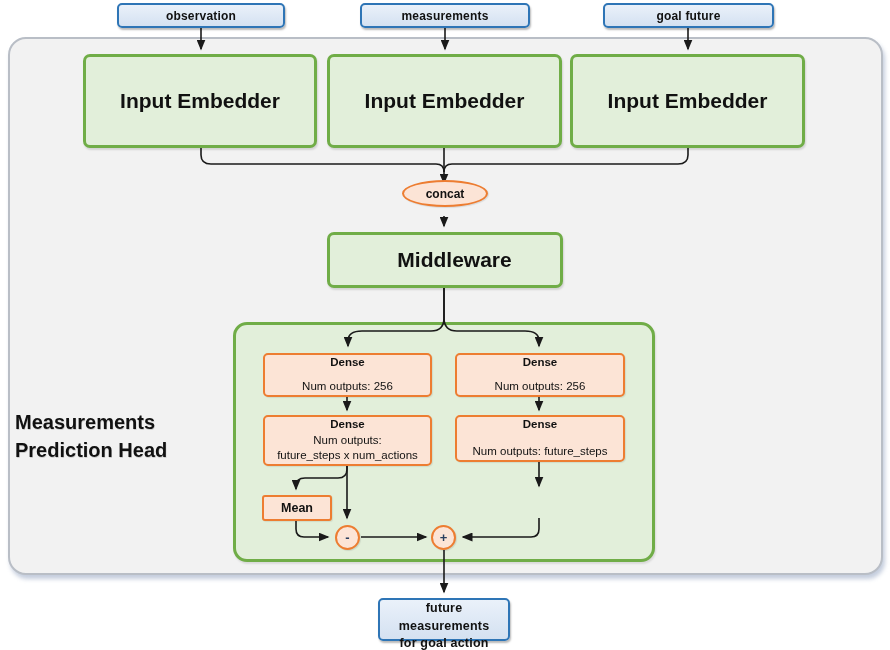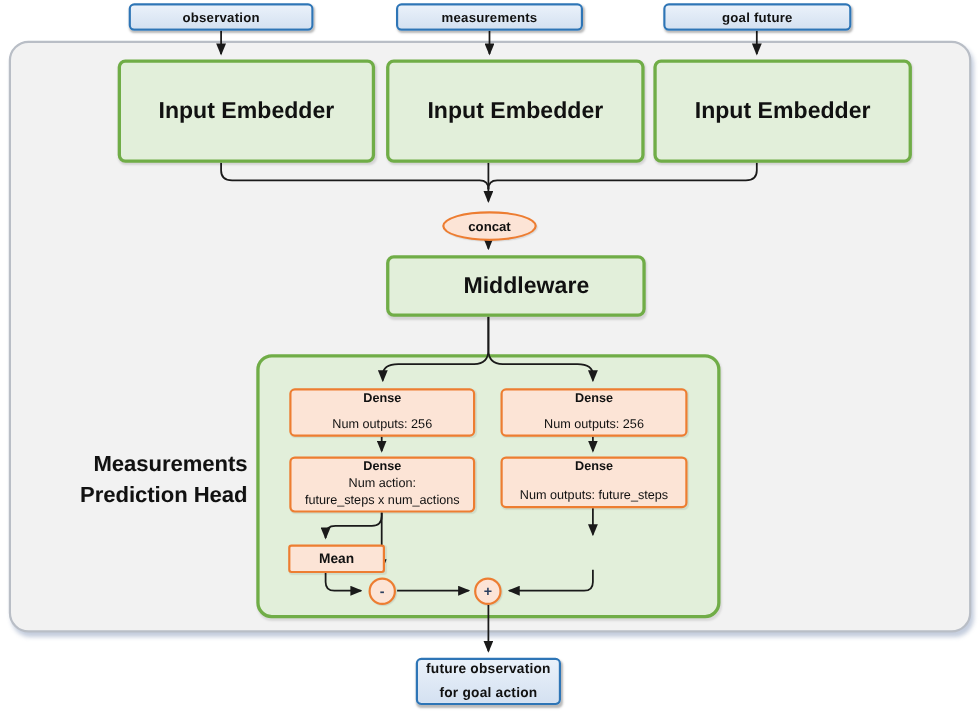--- a/index.html
+++ b/index.html
@@ -33,42 +33,41 @@
   .blue-box{
     background:linear-gradient(180deg,#eaf1fa 0%,#d4e1f1 100%);
     border:2.5px solid #2e75b6;border-radius:5px;
     font-weight:bold;font-size:12px;letter-spacing:.2px;
     box-shadow:1px 2px 2px rgba(0,0,0,0.28);
   }
   .green-box{
     background:#e2efda;border:3px solid #70ad47;border-radius:7px;
     font-weight:bold;font-size:21px;
     box-shadow:1px 2px 2px rgba(0,0,0,0.13);
-    margin-left:24px;
   }
   .orange-box{
     background:#fce4d6;border:2.5px solid #ed7d31;border-radius:5px;
     font-size:11.5px;line-height:1.35;
     box-shadow:1px 1px 1px rgba(0,0,0,0.08);
   }
   .orange-box .ttl{font-weight:bold;}
   .oval{
     background:#fce4d6;border:2.5px solid #ed7d31;border-radius:50%;
     font-weight:bold;font-size:12px;
     box-shadow:1px 1px 1px rgba(0,0,0,0.10);
   }
   .op-circle{
     background:#fce4d6;border:2.5px solid #ed7d31;border-radius:50%;
     font-weight:bold;font-size:13px;color:#2a3f5f;line-height:1;
     box-shadow:1px 1px 1px rgba(0,0,0,0.10);
   }
   .small-orange{font-weight:bold;font-size:12.5px;}
   .head-title{
     left:15px;top:408px;width:210px;z-index:3;
-    font-weight:bold;font-size:20px;line-height:1.4;text-align:right;
+    font-weight:bold;font-size:20px;line-height:1.4;text-align:left;
     text-shadow:0.5px 0.5px 0 rgba(0,0,0,0.15);
   }
   .col{display:flex;flex-direction:column;align-items:center;justify-content:space-between;}
 </style>
 </head>
 <body>
 
 <div class="canvas">
 
   <div class="abs panel"></div>
@@ -111,45 +110,45 @@
   </svg>
 
   <div class="abs node blue-box" style="left:117px;top:3px;width:168px;height:25px;">observation</div>
   <div class="abs node blue-box" style="left:360px;top:3px;width:170px;height:25px;">measurements</div>
   <div class="abs node blue-box" style="left:603px;top:3px;width:171px;height:25px;">goal future</div>
 
   <div class="abs node green-box" style="left:83px;top:54px;width:234px;height:94px;">Input Embedder</div>
   <div class="abs node green-box" style="left:327px;top:54px;width:235px;height:94px;">Input Embedder</div>
   <div class="abs node green-box" style="left:570px;top:54px;width:235px;height:94px;">Input Embedder</div>
 
-  <div class="abs node oval" style="left:402px;top:192px;width:86px;height:27px;">concat</div>
+  <div class="abs node oval" style="left:402px;top:180px;width:86px;height:27px;">concat</div>
 
   <div class="abs node green-box" style="left:327px;top:232px;width:236px;height:56px;padding-left:19px;">Middleware</div>
 
   <div class="abs node orange-box col" style="left:263px;top:353px;width:169px;height:44px;">
     <span class="ttl">Dense</span>
     <span>Num outputs: 256</span>
   </div>
   <div class="abs node orange-box col" style="left:455px;top:353px;width:170px;height:44px;">
     <span class="ttl">Dense</span>
     <span>Num outputs: 256</span>
   </div>
   <div class="abs node orange-box col" style="left:263px;top:415px;width:169px;height:51px;">
     <span class="ttl">Dense</span>
-    <span>Num action:</span>
+    <span>Num outputs:</span>
     <span>future_steps x num_actions</span>
   </div>
   <div class="abs node orange-box col" style="left:455px;top:415px;width:170px;height:47px;">
     <span class="ttl">Dense</span>
     <span>Num outputs: future_steps</span>
   </div>
 
-  <div class="abs node orange-box small-orange" style="left:262px;top:495px;width:88px;height:26px;border-radius:3px;">Mean</div>
+  <div class="abs node orange-box small-orange" style="left:262px;top:495px;width:70px;height:26px;border-radius:3px;">Mean</div>
 
   <div class="abs node op-circle" style="left:335px;top:525px;width:25px;height:25px;">-</div>
   <div class="abs node op-circle" style="left:431px;top:525px;width:25px;height:25px;">+</div>
 
   <div class="abs node blue-box col" style="left:378px;top:598px;width:132px;height:43px;font-size:12.5px;line-height:1.4;">
-    <span>future observation</span>
+    <span>future measurements</span>
     <span>for goal action</span>
   </div>
 
 </div>
 
 </body></html>

